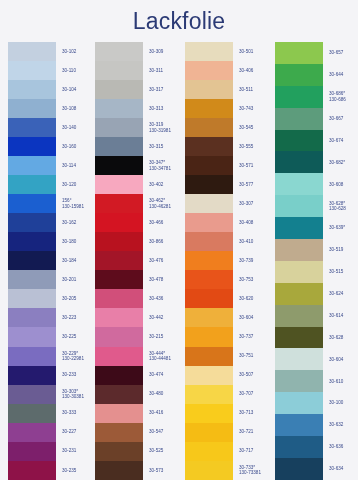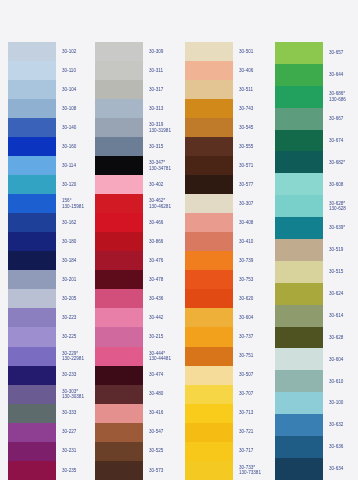--- a/index.html
+++ b/index.html
@@ -80,20 +80,21 @@
     white-space: nowrap;
     user-select: none;
   }
   .label .l2 { display: block; }
 </style>
 </head>
 <body style="background: rgb(244, 244, 247);">
 
 <div id="page" style="background: rgb(244, 244, 247);">
 
+  <div id="title" style="color: rgb(43, 58, 117);">Lackfolie</div>
 
   <div id="columns">
       <div class="column col-0">
         <div class="swatches">
           <div class="swatch" title="30-102" style="height: 19.0435px; background: rgb(195, 208, 224);"></div>
           <div class="swatch" title="30-110" style="height: 19.0435px; background: rgb(192, 213, 232);"></div>
           <div class="swatch" title="30-104" style="height: 19.0435px; background: rgb(168, 197, 221);"></div>
           <div class="swatch" title="30-108" style="height: 19.0435px; background: rgb(143, 176, 208);"></div>
           <div class="swatch" title="30-140" style="height: 19.0435px; background: rgb(58, 98, 184);"></div>
           <div class="swatch" title="30-160" style="height: 19.0435px; background: rgb(11, 53, 192);"></div>

